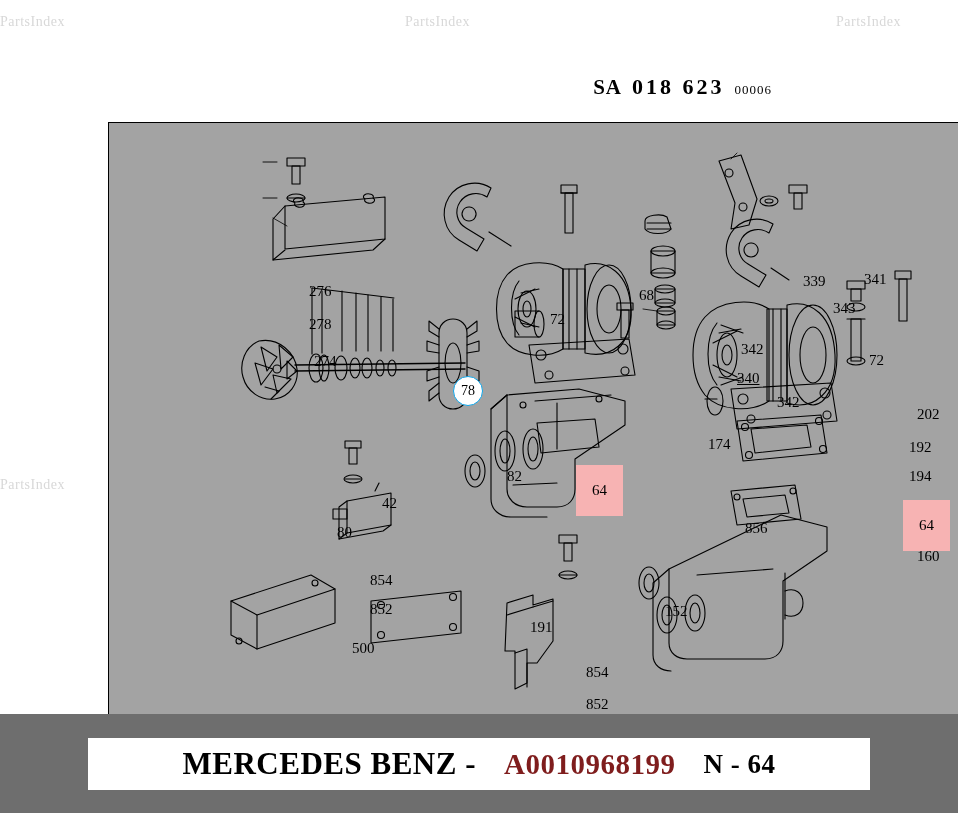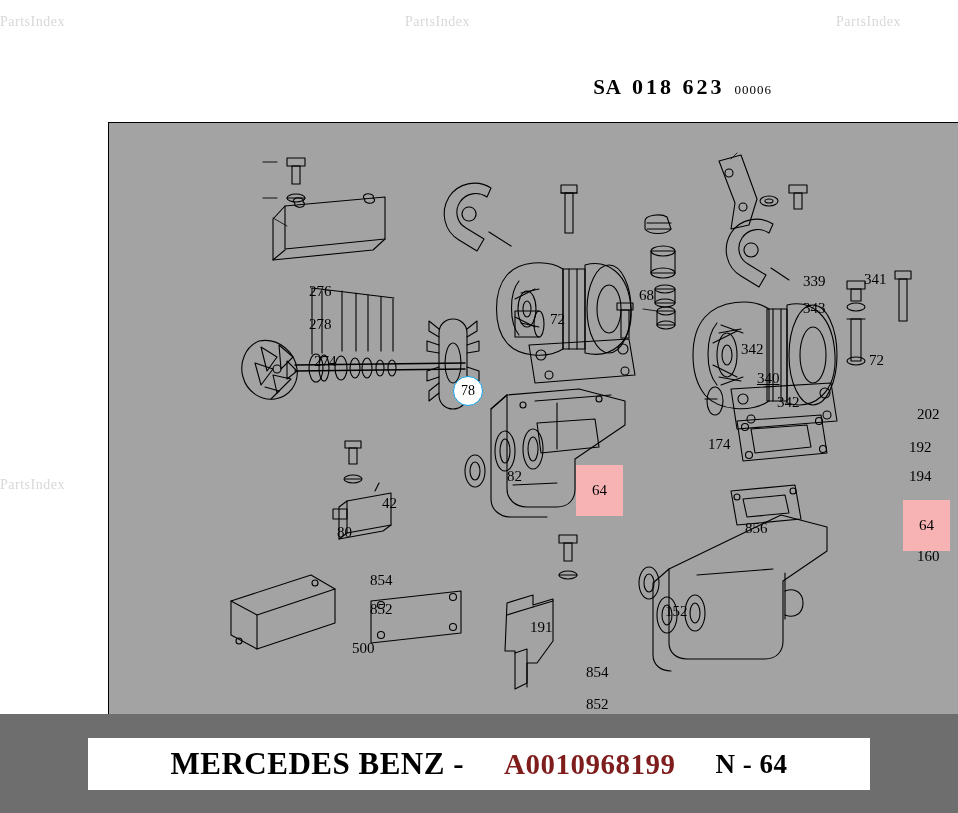--- a/index.html
+++ b/index.html
@@ -114,21 +114,21 @@
   .footer-bar {
     position: absolute;
     left: 88px;
     top: 738px;
     width: 782px;
     height: 52px;
     background: #ffffff;
     display: flex;
     align-items: center;
     justify-content: center;
-    gap: 40px;
+    gap: 28px;
   }
   .brand {
     font-size: 31px;
     font-weight: bold;
     color: #000;
     letter-spacing: 0.5px;
     font-family: "Liberation Serif", serif;
   }
   .partno {
     font-size: 29px;
@@ -402,24 +402,24 @@
         <div class="lbl" style="left: 205px; top: 230px;">274</div>
         <div class="circ" style="left: 344px; top: 253px;">78</div>
         <div class="lbl" style="left: 228px; top: 401px;">80</div>
         <div class="lbl" style="left: 273px; top: 372px;">42</div>
         <div class="lbl" style="left: 398px; top: 345px;">82</div>
         <div class="lbl" style="left: 441px; top: 188px;">72</div>
         <div class="lbl" style="left: 530px; top: 164px;">68</div>
         <div class="lbl" style="left: 599px; top: 313px;">174</div>
         <div class="lbl-hl" style="left: 467px; top: 342px;">64</div>
         <div class="lbl" style="left: 632px; top: 218px;">342</div>
-        <div class="lbl" style="left: 648px; top: 247px; text-decoration: underline;">340</div>
+        <div class="lbl" style="left: 628px; top: 247px; text-decoration: underline;">340</div>
         <div class="lbl" style="left: 668px; top: 271px;">342</div>
         <div class="lbl" style="left: 694px; top: 150px;">339</div>
-        <div class="lbl" style="left: 694px; top: 177px;">343</div>
+        <div class="lbl" style="left: 724px; top: 177px;">343</div>
         <div class="lbl" style="left: 755px; top: 148px;">341</div>
         <div class="lbl" style="left: 760px; top: 229px;">72</div>
         <div class="lbl" style="left: 808px; top: 283px;">202</div>
         <div class="lbl" style="left: 855px; top: 302px;">188</div>
         <div class="lbl" style="left: 800px; top: 316px;">192</div>
         <div class="lbl" style="left: 800px; top: 345px;">194</div>
         <div class="lbl-hl" style="left: 794px; top: 377px;">64</div>
         <div class="lbl" style="left: 636px; top: 397px;">856</div>
         <div class="lbl" style="left: 808px; top: 425px;">160</div>
         <div class="lbl" style="left: 556px; top: 480px;">152</div>

